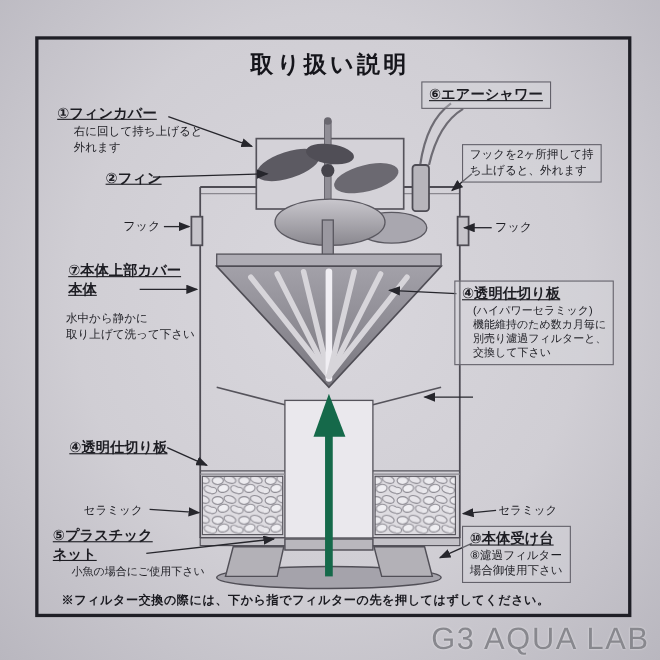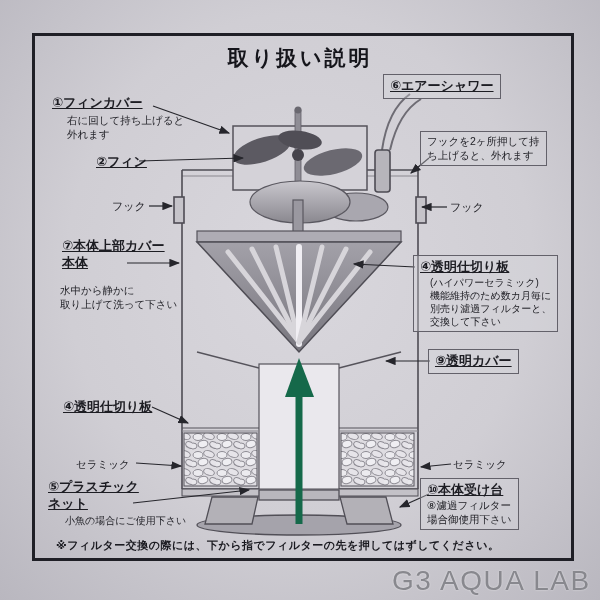--- a/index.html
+++ b/index.html
@@ -14,21 +14,21 @@
          font-size:21px;font-weight:bold;letter-spacing:3px;color:#15151b;}
   svg.diagram{position:absolute;left:0;top:0;width:600px;height:600px;}
   .lbl{position:absolute;color:#1d1d23;white-space:pre-line;line-height:1.3;}
   .b{font-weight:bold;font-size:13px;text-decoration:underline;}
   .s{font-size:10.5px;}
   .xs{font-size:10px;margin-left:10px;}
   .grp{position:absolute;border:1px solid #63616a;padding:3px 6px;color:#1d1d23;
        background:rgba(216,214,220,0.35);}
   .grp .b,.grp .s,.grp .xs{white-space:pre-line;line-height:1.3;}
   .footnote{position:absolute;left:56px;top:538px;font-size:11px;font-weight:bold;
-            letter-spacing:0.5px;color:#1a1a20;}
+            letter-spacing:0.5px;color:#1a1a20;font-family:Liberation Mono, monospace;}
   .watermark{position:absolute;left:392px;top:565px;font-size:28px;color:#88888e;
              letter-spacing:1.5px;text-shadow:0 0 2px rgba(255,255,255,0.6);}
 </style>
 </head>
 <body>
 
 <div class="photo">
 
   <div class="frame"></div>
 
@@ -185,23 +185,20 @@
   <div class="lbl" style="left:450px;top:200px;font-size:11px">フック</div>
 
   <div class="grp" style="left:413px;top:255px">
     <div class="b">④透明仕切り板</div>
     <div class="xs">(ハイパワーセラミック)
 機能維持のため数カ月毎に
 別売り濾過フィルターと、
 交換して下さい</div>
   </div>
 
-  <div class="grp" style="left:428px;top:349px">
-    <div class="b">⑨透明カバー</div>
-  </div>
 
   <div class="lbl" style="left:453px;top:458px;font-size:10.5px">セラミック</div>
 
   <div class="grp" style="left:420px;top:478px">
     <div class="b">⑩本体受け台</div>
     <div class="s">⑧濾過フィルター
 場合御使用下さい</div>
   </div>
 
   <div class="footnote">※フィルター交換の際には、下から指でフィルターの先を押してはずしてください。</div>

